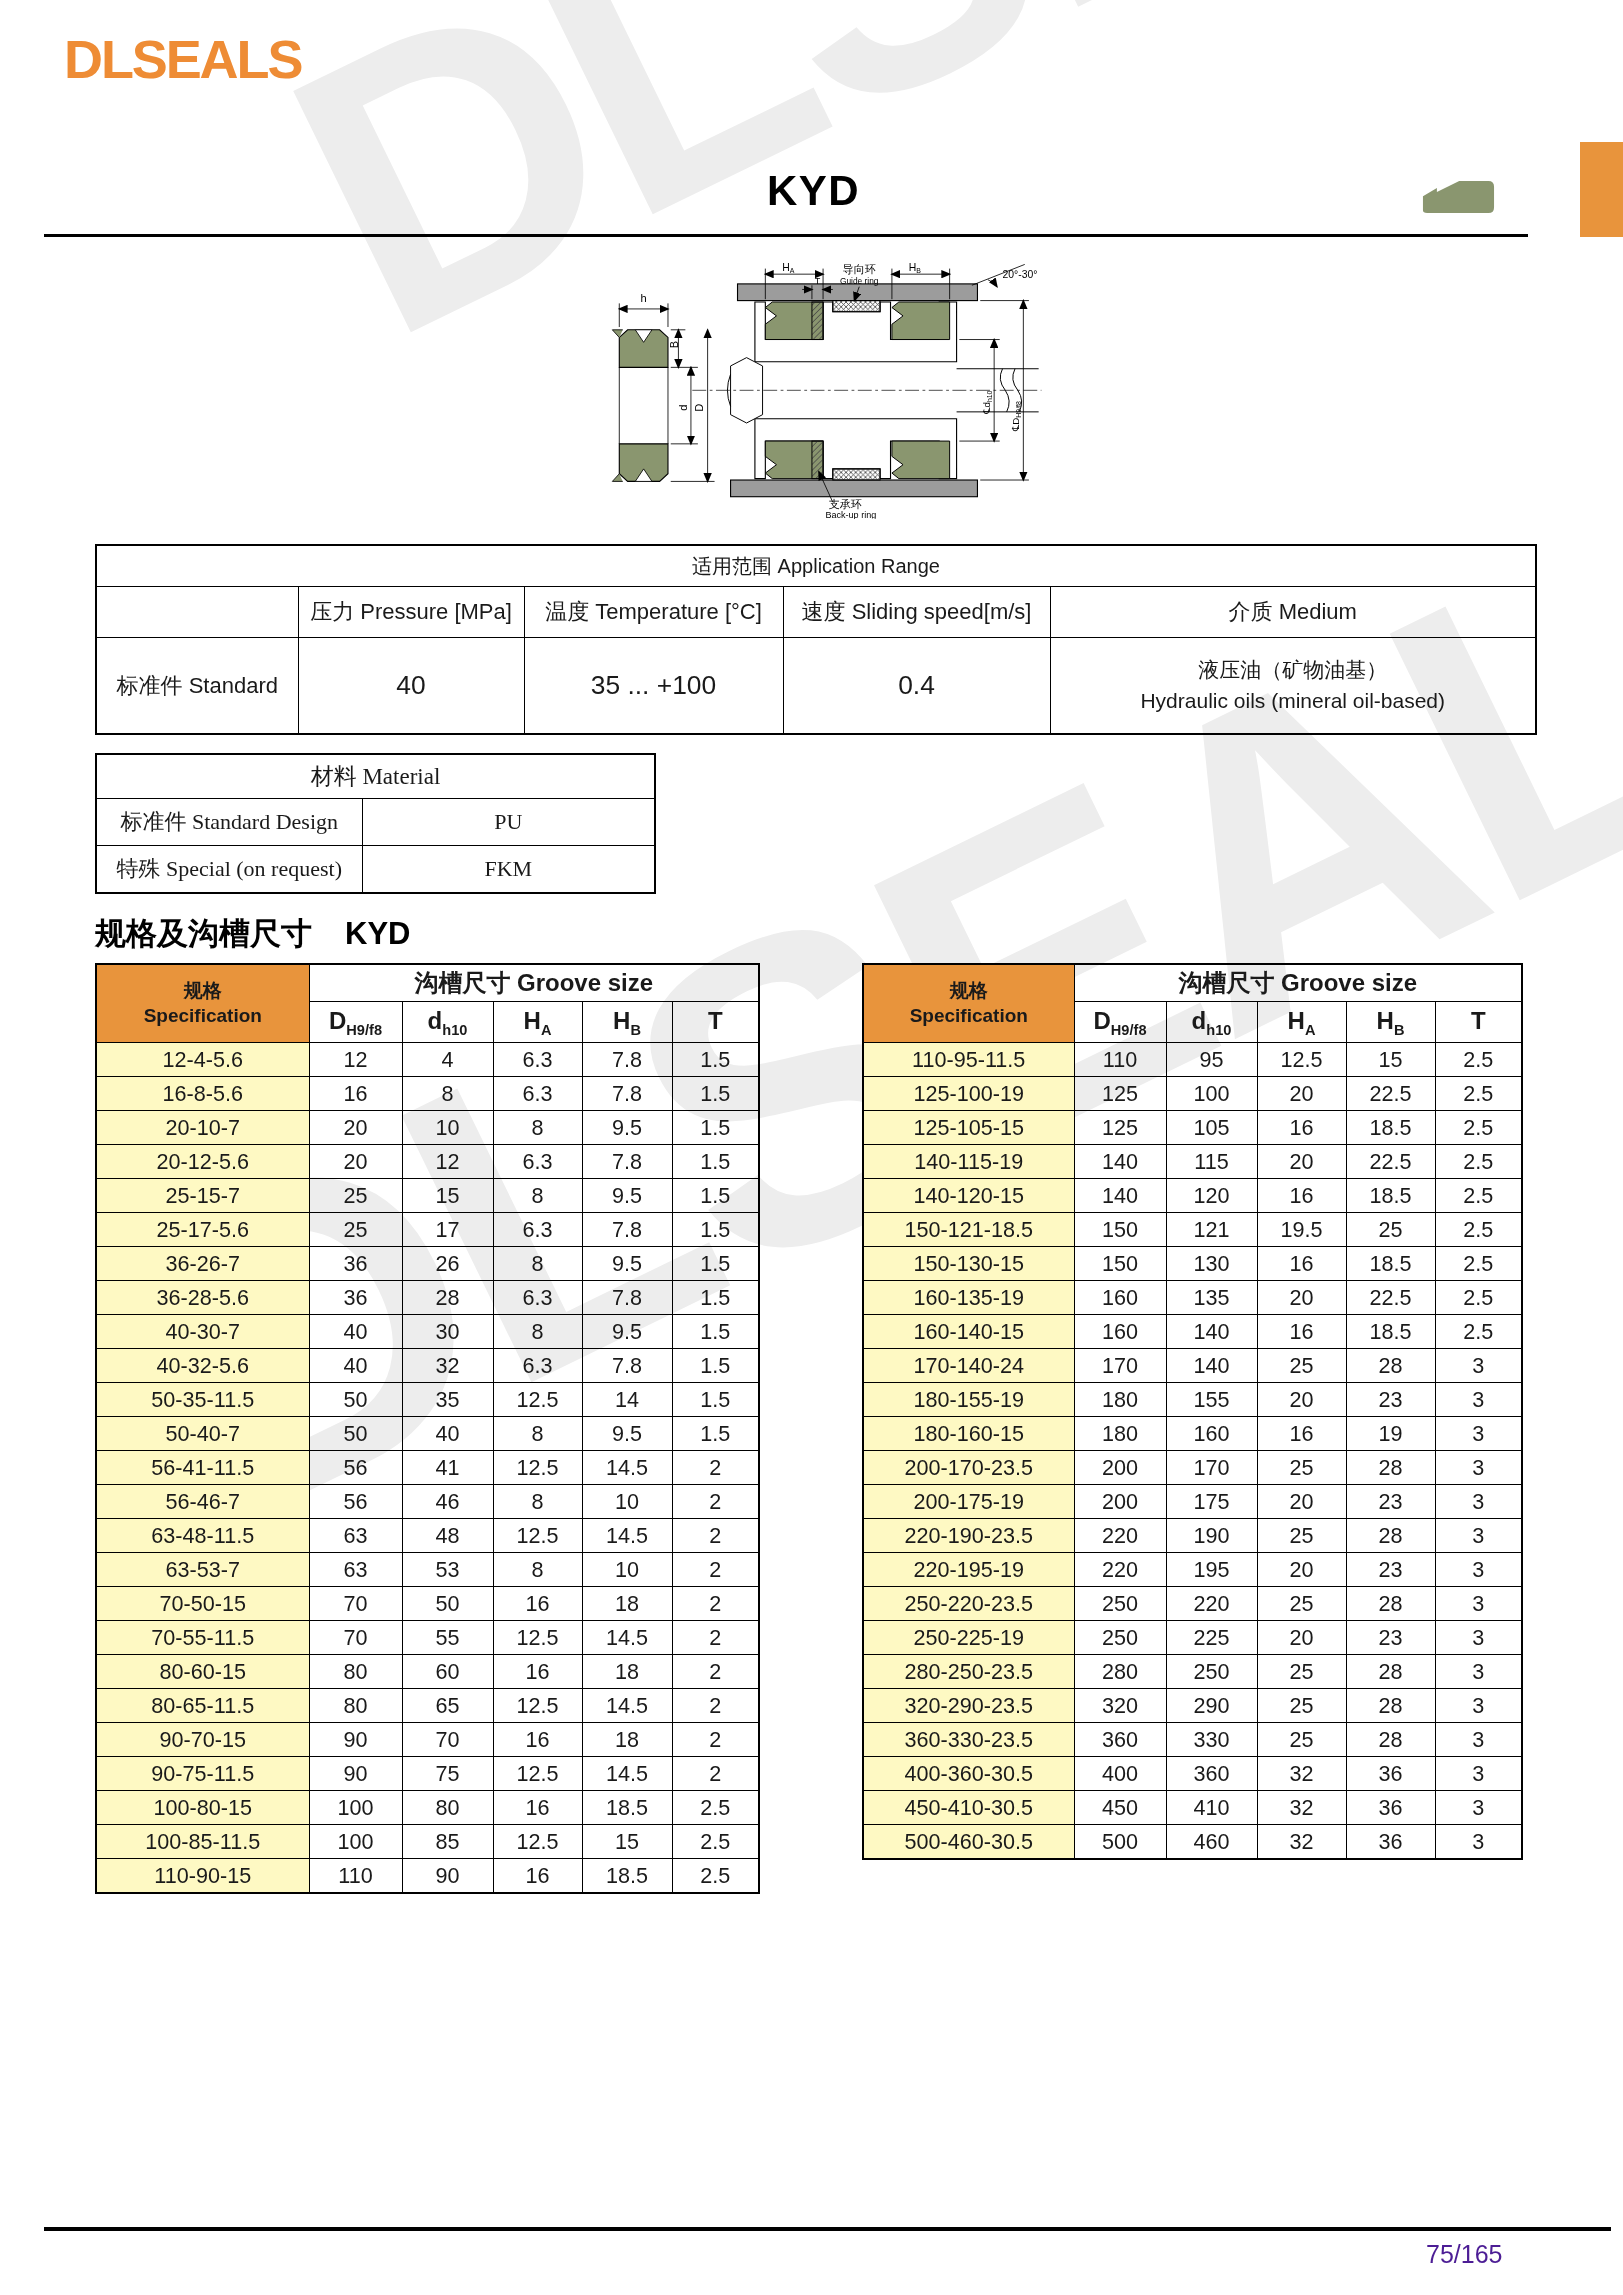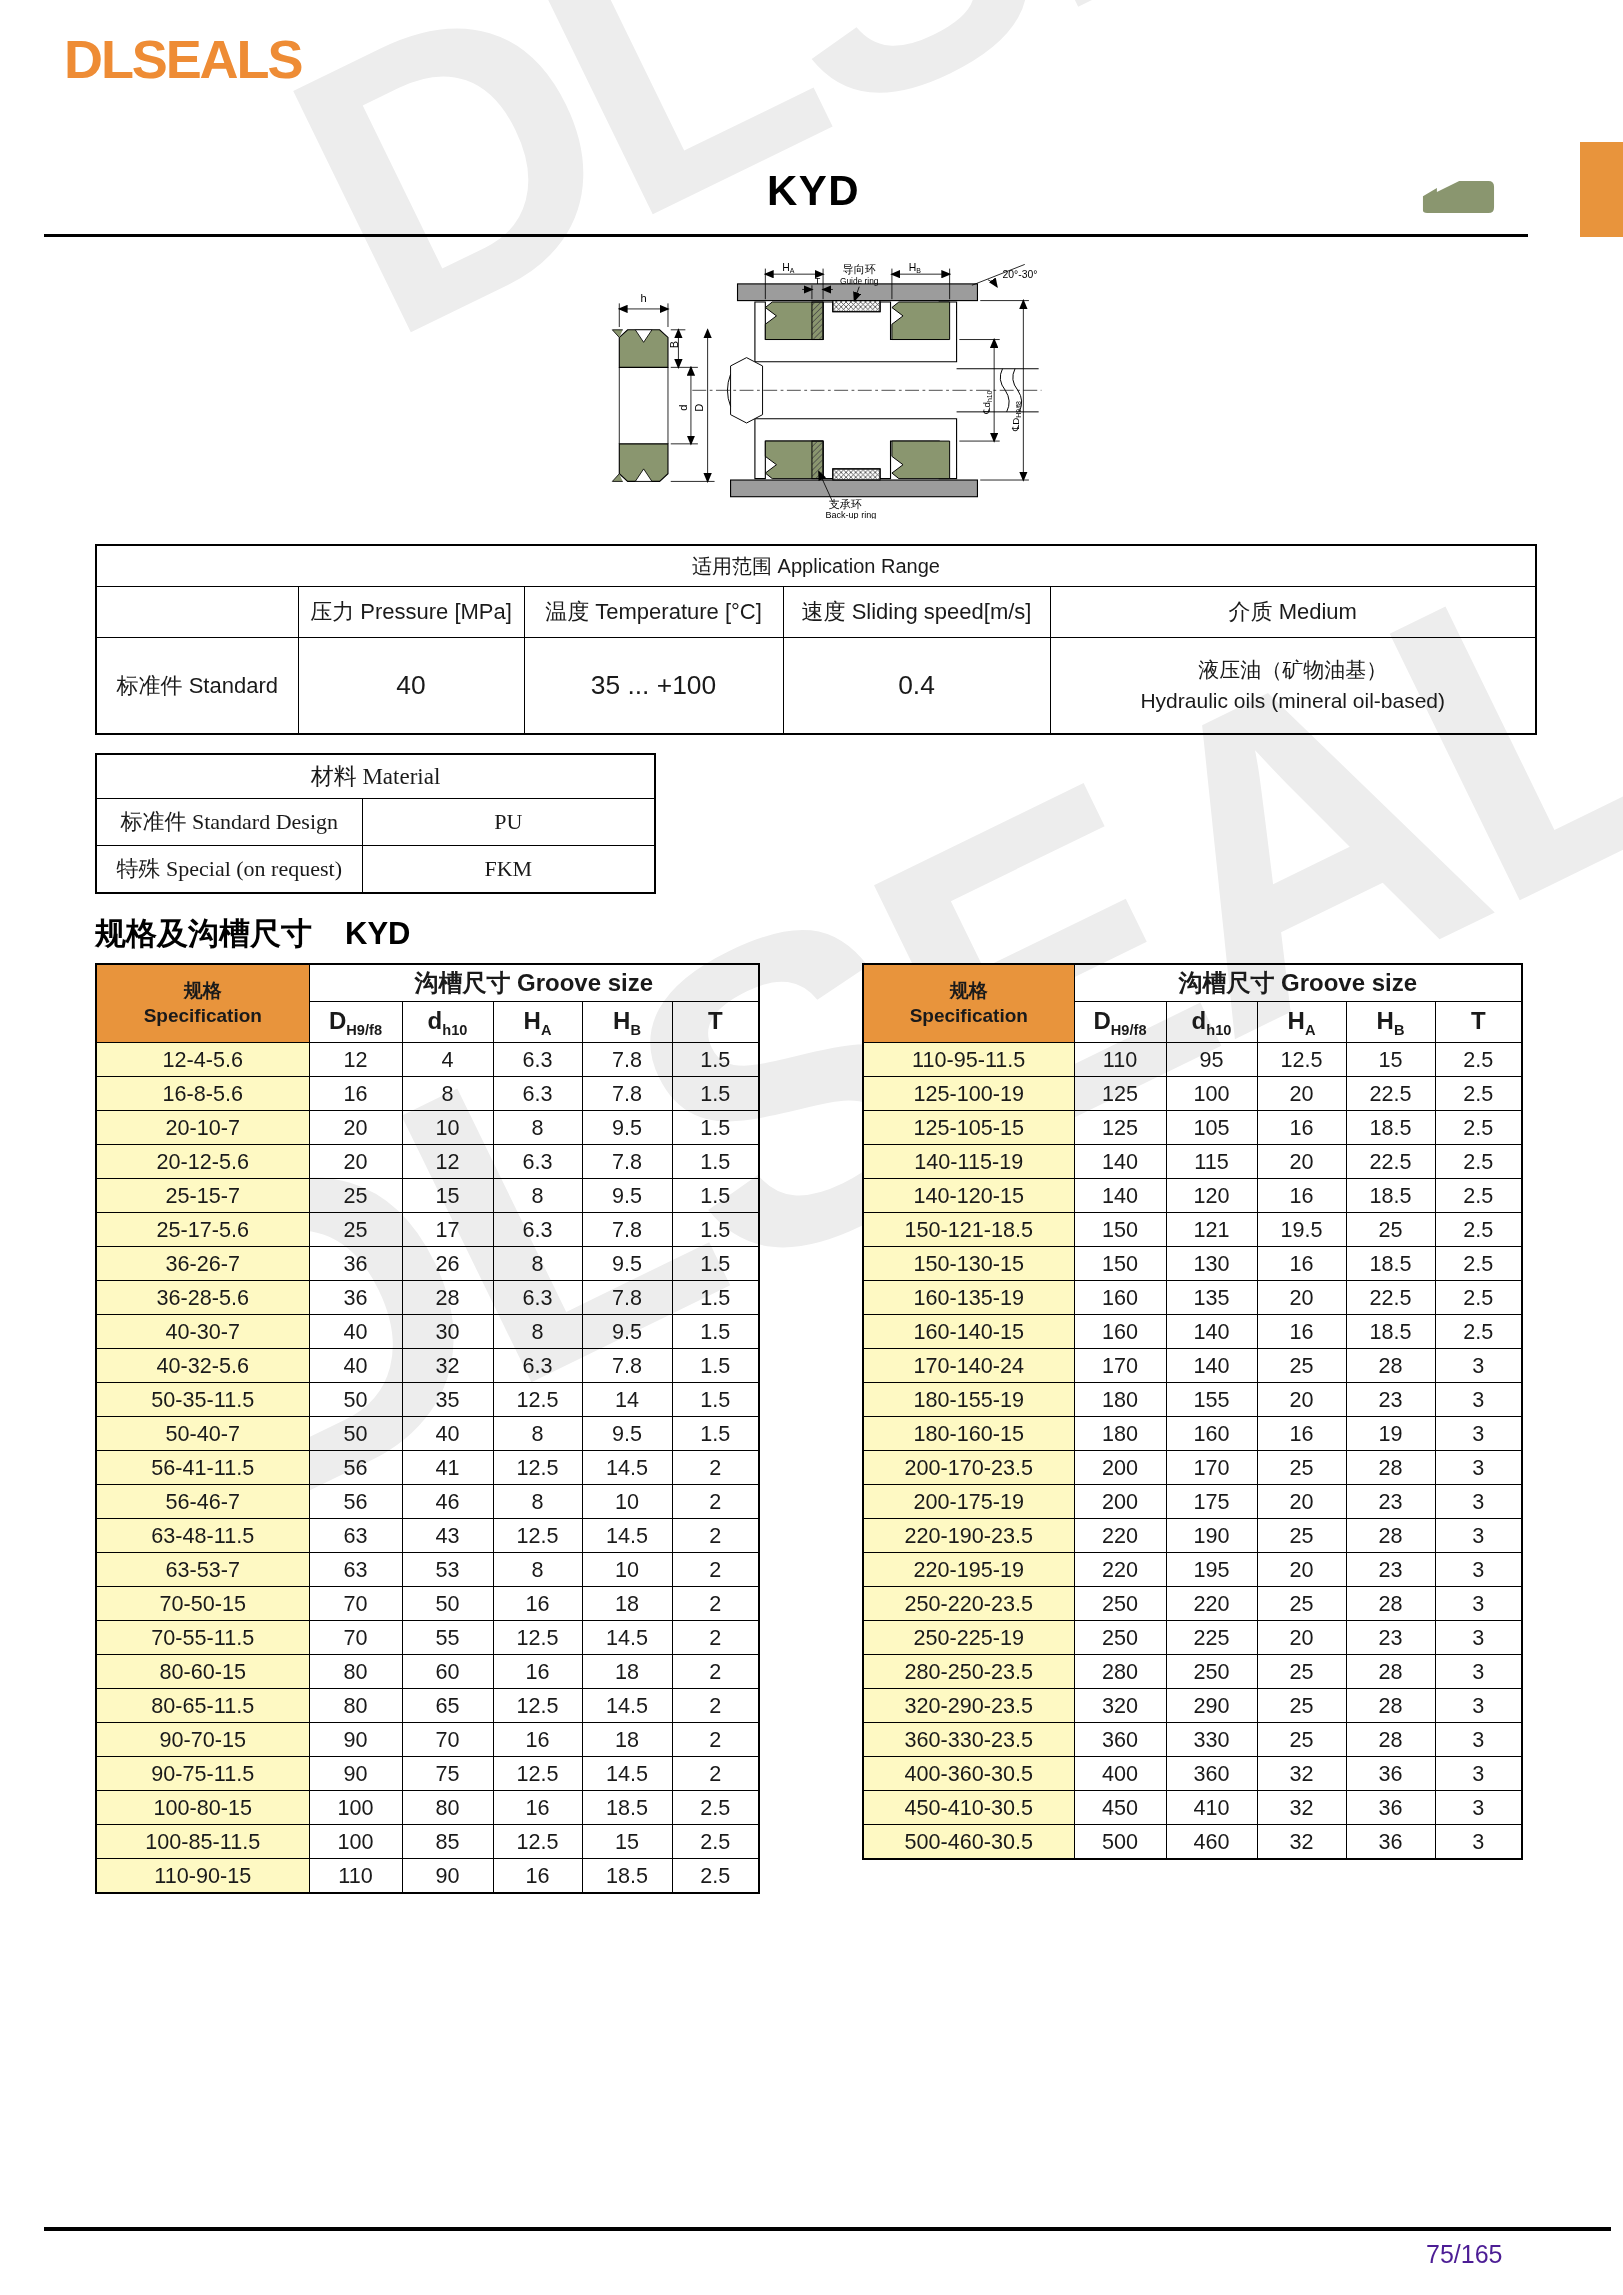--- a/index.html
+++ b/index.html
@@ -400,21 +400,21 @@
             <td class="spec-col">56-46-7</td>
             <td>56</td>
             <td>46</td>
             <td>8</td>
             <td>10</td>
             <td>2</td>
           </tr>
           <tr>
             <td class="spec-col">63-48-11.5</td>
             <td>63</td>
-            <td>43</td>
+            <td>48</td>
             <td>12.5</td>
             <td>14.5</td>
             <td>2</td>
           </tr>
           <tr>
             <td class="spec-col">63-53-7</td>
             <td>63</td>
             <td>53</td>
             <td>8</td>
             <td>10</td>

